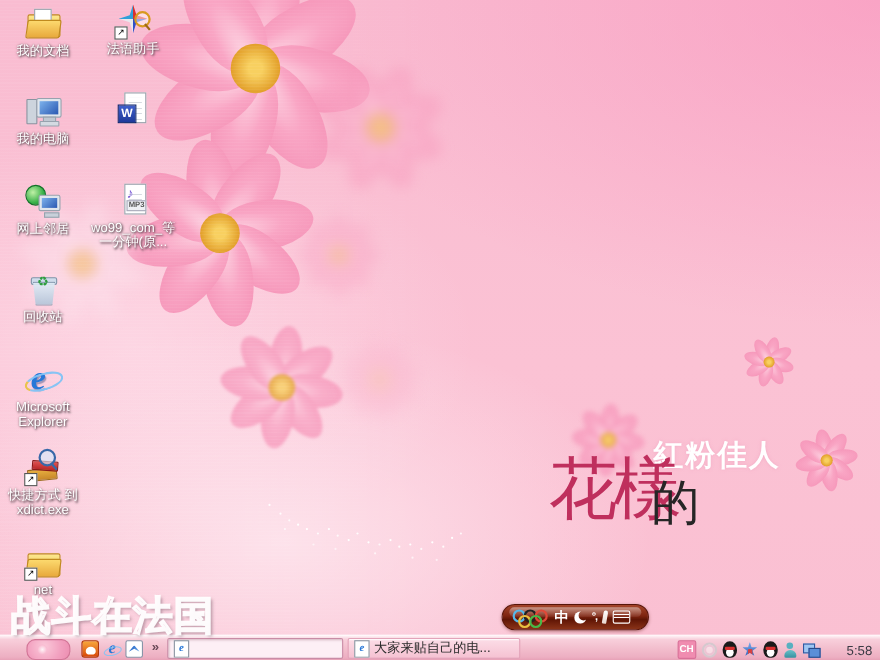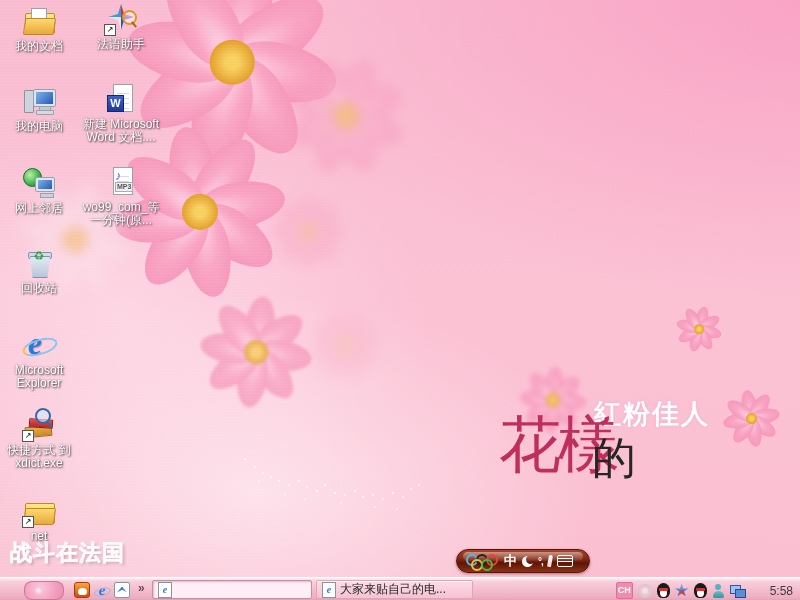--- a/index.html
+++ b/index.html
@@ -102,21 +102,21 @@
   .xd-b1{position:absolute;left:3px;top:18px;width:25px;height:9px;background:linear-gradient(#e8b040,#c8882a);
     border:1px solid #9a6a18;border-radius:1px;transform:rotate(-6deg);}
   .xd-b2{position:absolute;left:7px;top:11px;width:22px;height:7px;background:linear-gradient(#e05050,#b82828);
     border:1px solid #8a1818;border-radius:1px;transform:rotate(4deg);}
   .xd-mag{position:absolute;left:13px;top:0px;width:12px;height:12px;border:2px solid #3868a8;border-radius:50%;
     background:rgba(215,232,250,.65);}
   .xd-mag::after{content:"";position:absolute;left:11px;top:10px;width:2px;height:8px;background:#3868a8;transform:rotate(-40deg);}
 
   
   .wm{position:absolute;left:10px;top:542px;z-index:50;line-height:1;pointer-events:none;}
-  .wm1{font-size:22px;font-weight:normal;letter-spacing:1px;color:rgba(243,178,200,.35);
+  .wm1{font-size:36px;font-weight:bold;letter-spacing:1px;color:rgba(243,178,200,.35);
     -webkit-text-stroke:1.5px rgba(255,255,255,.95);
     text-shadow:2px 2px 3px rgba(110,80,95,.5);}
   .wm2{margin-top:3px;font-size:16px;font-weight:bold;letter-spacing:.5px;color:#98a0ac;
     text-shadow:1px 0 0 #fff,-1px 0 0 #fff,0 1px 0 #fff,0 -1px 0 #fff,1px 1px 2px rgba(255,255,255,.8);}
 
   
   .imebar{position:absolute;left:456px;top:549px;width:134px;height:24px;z-index:30;border-radius:12px;
     background:linear-gradient(#a4452a,#7e2410 45%,#5f1505 60%,#8a3318);
     border:1px solid #58150a;box-shadow:0 1px 3px rgba(90,20,10,.45);
     display:flex;align-items:center;gap:5px;padding:0 9px;box-sizing:border-box;}
@@ -508,21 +508,20 @@
       <div class="pc-foot"></div>
   </div>
   <div class="lbl">我的电脑</div>
 </div>
 
 <div class="dicon" style="left:82px;top:82px;">
   <div class="ic">
     <div class="page"></div>
       <div class="wbox">W</div>
   </div>
-  <div class="lbl">新建 Microsoft Word 文档....</div>
 </div>
 
 <div class="dicon" style="left:0px;top:166px;">
   <div class="ic">
     <div class="np-globe"></div>
       <div class="np-mon">
         <div class="pc-scr"></div>
       </div>
       <div class="np-foot"></div>
   </div>

